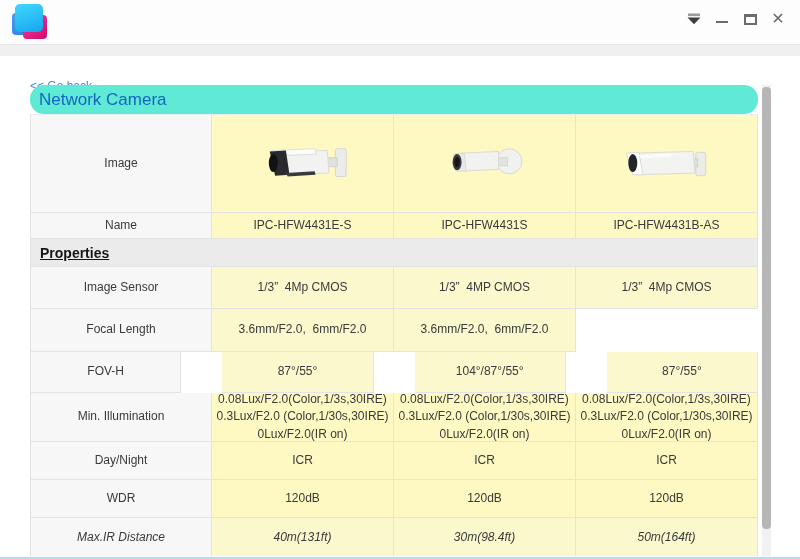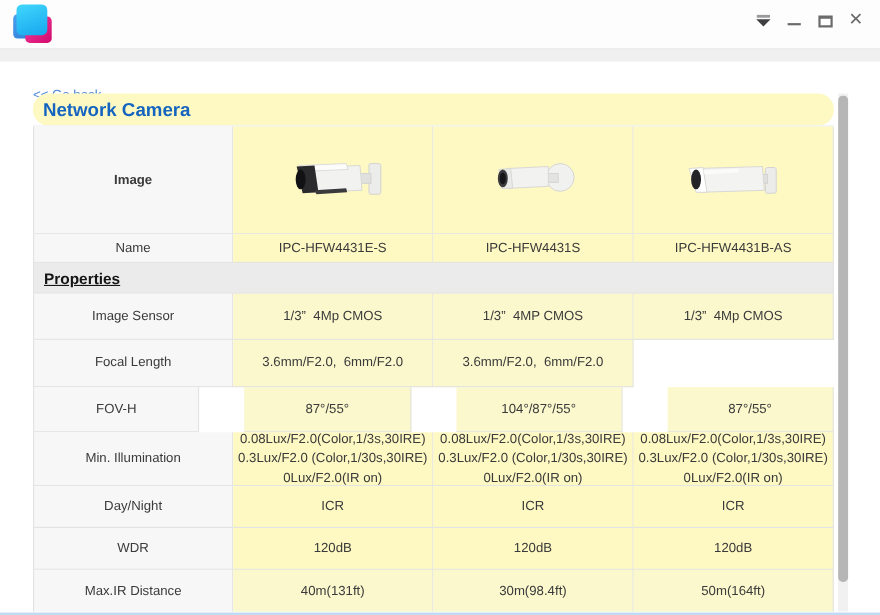--- a/index.html
+++ b/index.html
@@ -30,35 +30,35 @@
   .minline { display:block; width:12px; height:2px; background:#6b6b6b; margin-top:6px; }
   .maxbox  { display:block; width:13px; height:11px; border:2px solid #6b6b6b; border-top-width:3px; }
   .closex  { font-size:16px; color:#6b6b6b; line-height:1; }
 
   
   .goback { position:absolute; left:30px; top:79px; font-size:12px; color:#4a86d4;
             text-decoration:none; cursor:pointer; }
 
   
   .section-header { position:absolute; left:30px; top:85px; width:728px; height:29px;
-    background:#fef9c3; color:#1565c0; font-weight:bold; font-size:17px;
+    background:#5eead4; color:#1565c0; font-weight:normal; font-size:17px;
     display:flex; align-items:center; padding-left:9px;border-radius:14px; }
 
   
   .ctable { position:absolute; left:30px; top:114px; width:728px;
             border-top:1px solid #e9edf2; font-size:12px; }
   .trow { display:flex; width:728px; }
   .cell { width:182px; border-right:1px solid #e3e3e3; border-bottom:1px solid #e3e3e3;
           display:flex; align-items:center; justify-content:center; text-align:center;
           white-space:pre-wrap; line-height:1.45; color:#3a3a3a; background:#fef9c3; }
   .trow .cell:first-child { border-left:1px solid #e3e3e3; background:#f7f7f7; }
-  .h-image { height:98px;font-weight:bold; }
+  .h-image { height:98px; }
   .h-name  { height:26px; }
   .h-42 { height:42px; } .h-43 { height:43px; } .h-41 { height:41px;gap:41px; }
-  .h-49 { height:49px; } .h-38 { height:38px; } .h-39 { height:39px; border-bottom:none; }
+  .h-49 { height:49px; } .h-38 { height:38px; } .h-39 { height:39px; border-bottom:none;font-style:italic; }
   .h-39 .cell { border-bottom:none; }
   .hl { background:#fbf8cd !important; }
   .prop-header { width:728px; height:28px; background:#ebebeb;
     border-left:1px solid #e3e3e3; border-right:1px solid #e3e3e3; border-bottom:1px solid #e3e3e3;
     display:flex; align-items:center; padding-left:9px;
     font-weight:bold; font-size:14px; color:#151515;text-decoration:underline; }
   .camwrap { display:flex; align-items:center; justify-content:center; }
 
   
   .sb-track { position:absolute; left:762px; top:85px; width:9px; height:471px; background:#f1f1f1; }

